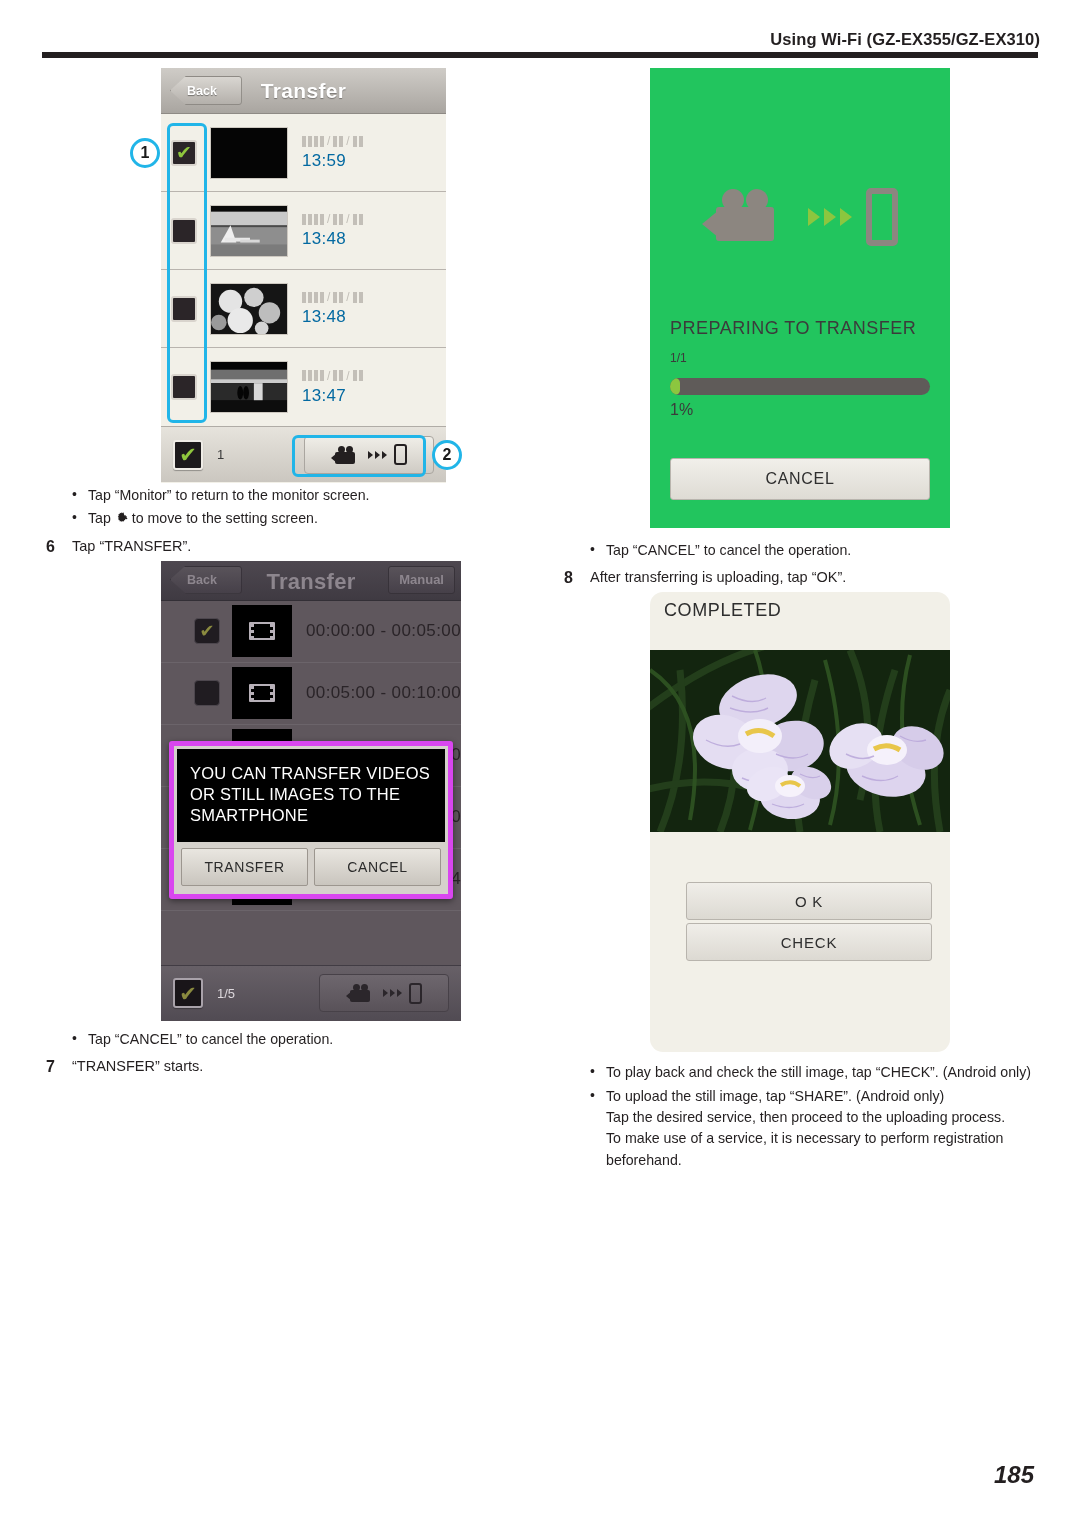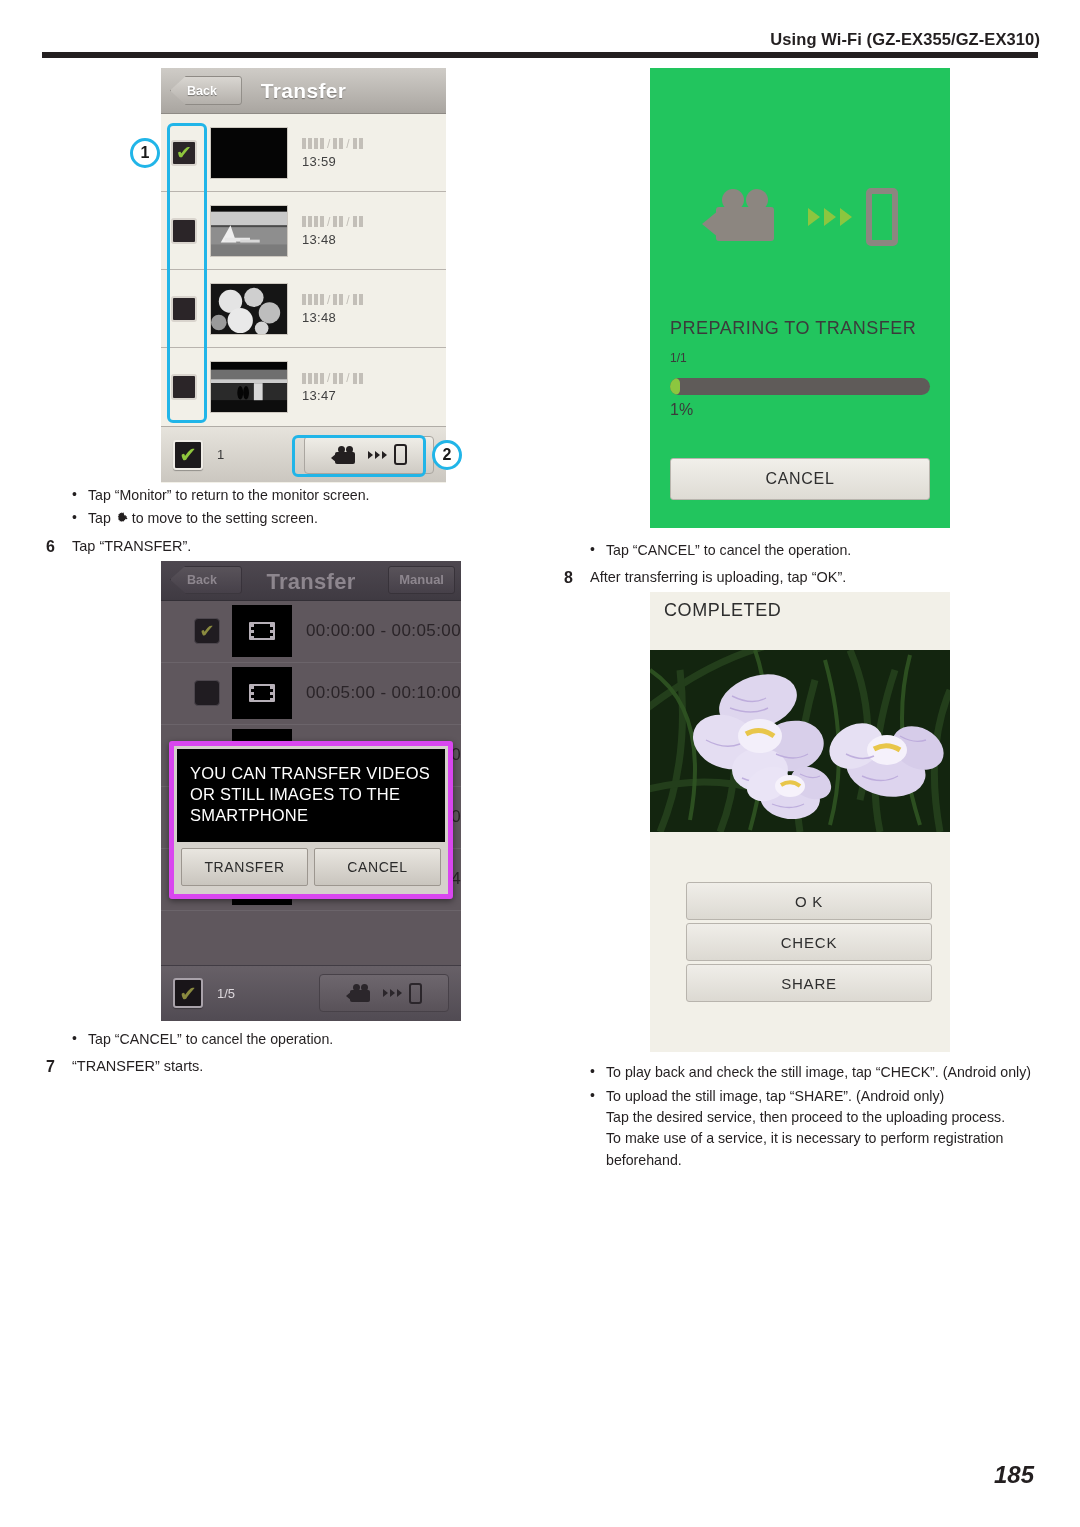--- a/index.html
+++ b/index.html
@@ -82,21 +82,21 @@
   }
   .thumb {
     width:78px; height:52px; margin-left:13px; flex:none;
     background:#000; border:1px solid #cdc8c0;
     position:relative; overflow:hidden;
   }
   .meta { margin-left:14px; }
   .datebars { display:flex; align-items:center; gap:2px; margin-bottom:3px; }
   .datebars i { display:block; width:4px; height:11px; background:#c3bfb8; }
   .datebars s { text-decoration:none; color:#c3bfb8; font-size:12px; margin:0 1px; }
-  .tm { font-size:13px; color:#404040; letter-spacing:.3px; }
+  .tm { font-size:17px; color:#0369a1; letter-spacing:.3px; }
   .p1 .footer {
     height:56px; background:linear-gradient(#e6e3dc,#cbc7c0);
     border-top:1px solid #b0aca6;
     display:flex; align-items:center; padding:0 12px;
   }
   .fchk {
     width:30px; height:30px; background:#1d1a1c;
     border:2px solid #efece6; border-radius:3px;
     display:flex; align-items:center; justify-content:center; flex:none;
     box-shadow:0 1px 1px rgba(0,0,0,.3);
@@ -234,21 +234,21 @@
   .p3 .pct { position:absolute; left:20px; top:333px; font-size:16px; color:#3b3b3b; }
   .p3 .cancel {
     position:absolute; left:20px; right:20px; top:390px; height:42px;
     background:linear-gradient(#f1efea,#dedbd4);
     border:1px solid #b8b4ad; border-radius:3px;
     display:flex; align-items:center; justify-content:center;
     font-size:16px; color:#2e2e2e; letter-spacing:.7px;
   }
 
   
-  .p4 { width:300px; height:460px; margin-left:90px; background:#f2f0e8; position:relative; }
+  .p4 { width:300px; height:460px; margin-left:90px; background:#f2f0e8; position:relative;border-radius:13px; }
   .p4 .title { position:absolute; left:14px; top:8px; font-size:18px;
                color:#2e2e2e; letter-spacing:.6px; }
   .photo { position:absolute; left:0; right:0; top:58px; height:182px;
            overflow:hidden; background:#13220f; }
   .p4 .b {
     position:absolute; left:36px; right:18px; height:38px;
     background:linear-gradient(#f0eee9,#dcd9d2);
     border:1px solid #b8b4ad; border-radius:3px;
     display:flex; align-items:center; justify-content:center;
     font-size:15px; color:#2e2e2e; letter-spacing:.8px;
@@ -616,21 +616,20 @@
           <path d="M131 135 q10 -6 19 1" stroke="#e8c64a" stroke-width="4" fill="none"></path>
           <g stroke="#b9a7da" stroke-width="1.3" opacity=".85" fill="none">
             <path d="M122 154 q18 7 32 0"></path>
               <path d="M150 124 q12 6 20 2"></path>
           </g>
         </g>
       </svg>
     </div>
     <div class="b b1">O K</div>
     <div class="b b2">CHECK</div>
-    <div class="b b3">SHARE</div>
   </div>
 
   <div class="bullet" style="margin-top:10px;">
     <span>To play back and check the still image, tap “CHECK”. (Android only)</span>
   </div>
   <div class="bullet">
     <span>To upload the still image, tap “SHARE”. (Android only)</span>
     <span class="cont">Tap the desired service, then proceed to the uploading process.</span>
     <span class="cont">To make use of a service, it is necessary to perform registration</span>
     <span class="cont">beforehand.</span>

